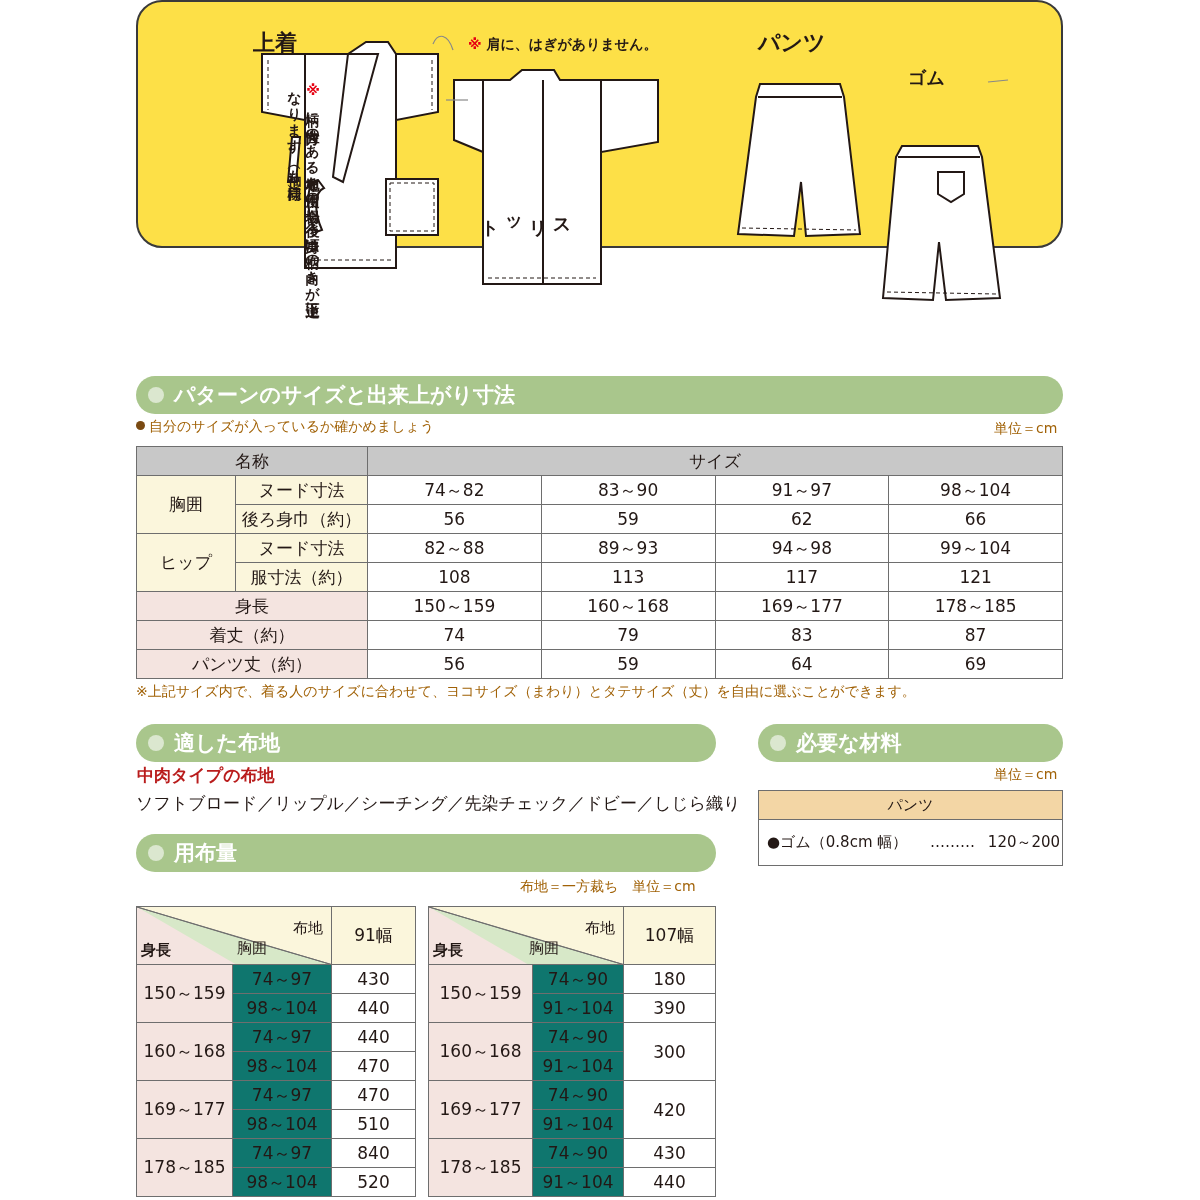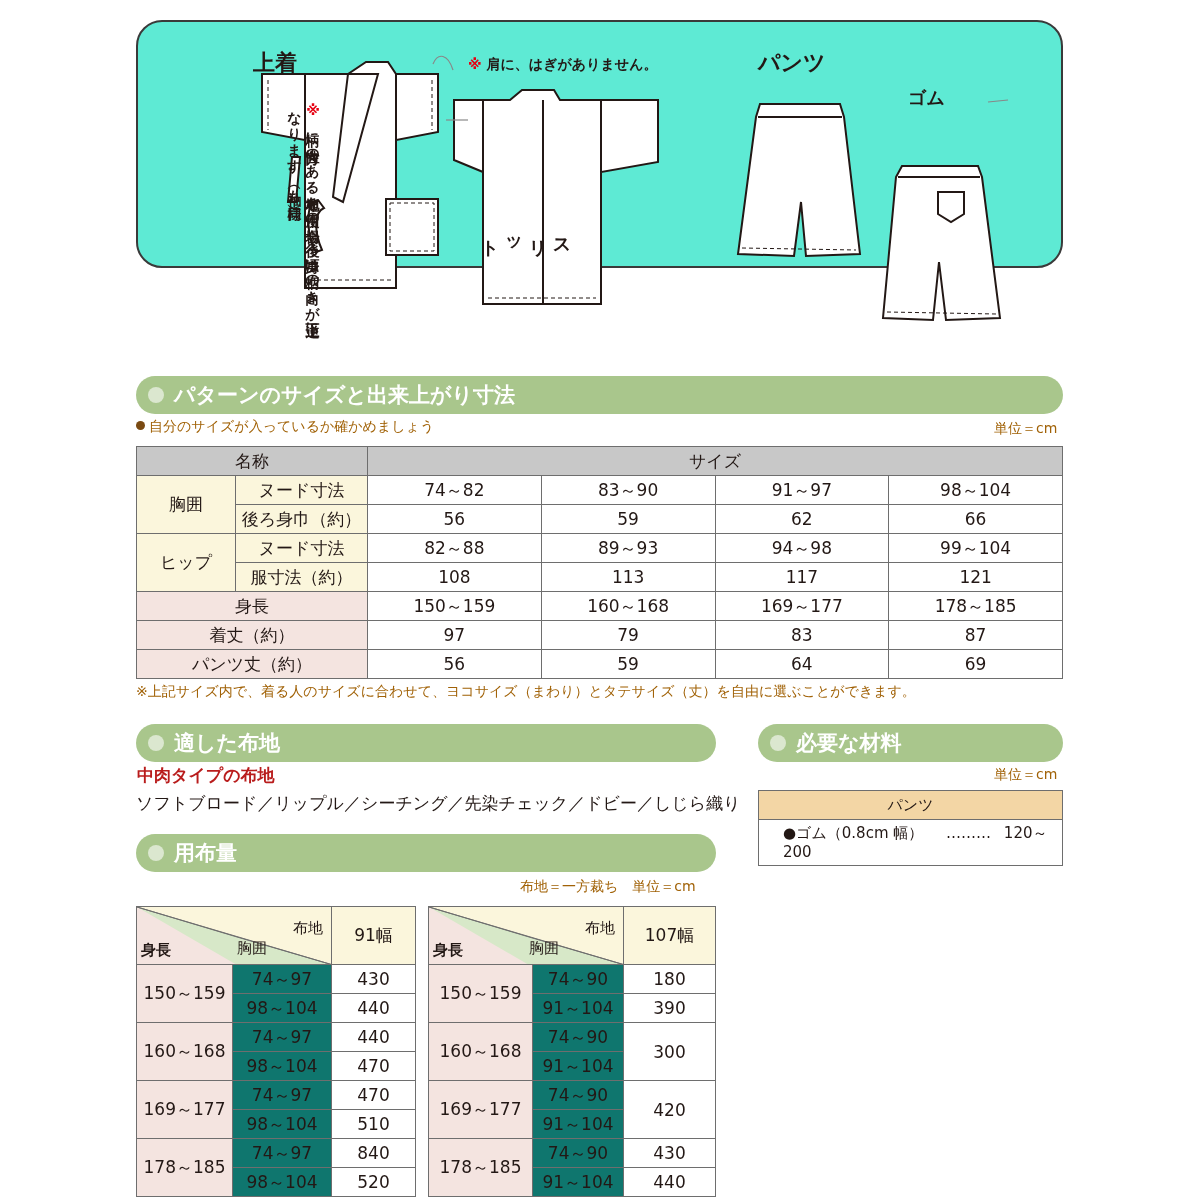--- a/index.html
+++ b/index.html
@@ -1,20 +1,20 @@
 <!DOCTYPE html>
 <html><head>
 <meta charset="utf-8">
 <style>
   * { box-sizing: border-box; margin: 0; padding: 0; }
   html, body { width: 1200px; height: 1200px; background: #ffffff; overflow: hidden; }
   body { font-family: "DejaVu Sans", "Liberation Sans", sans-serif; color: #231815; position: relative; }
 
   
-  .illus { position: absolute; left: 136px; top: 20px; width: 927px; height: 248px; border: 2px solid #3a3a3a; border-radius: 26px; background: #5eead4; }
+  .illus { position: absolute; left: 136px; top: 0; width: 927px; height: 248px; border: 2px solid #3a3a3a; border-radius: 26px; background: #fde047; }
   .illus svg { position: absolute; left: 0; top: 0; }
   .illus .lbl { position: absolute; font-size: 22px; font-weight: bold; color: #231815; }
   .illus .note { position: absolute; font-size: 14px; color: #231815; }
   .red { color: #e60012; }
   .vnote { position: absolute; left: 148px; top: 80px; writing-mode: vertical-rl; font-size: 14px; line-height: 18px; height: 240px; font-weight: bold; }
 
   
   .pill { position: absolute; height: 38px; border-radius: 19px; background: #a9c68c; color: #fff; font-size: 21px; font-weight: bold; display: flex; align-items: center; padding-left: 12px; }
   .pill .dot { width: 16px; height: 16px; border-radius: 50%; background: #dbe7cf; margin-right: 10px; }
 
@@ -152,21 +152,21 @@
   </tr>
   <tr>
     <td class="pink" colspan="2">身長</td>
     <td>150～159</td>
     <td>160～168</td>
     <td>169～177</td>
     <td>178～185</td>
   </tr>
   <tr>
     <td class="pink" colspan="2">着丈（約）</td>
-    <td>97</td>
+    <td>74</td>
     <td>79</td>
     <td>83</td>
     <td>87</td>
   </tr>
   <tr>
     <td class="pink" colspan="2">パンツ丈（約）</td>
     <td>56</td>
     <td>59</td>
     <td>64</td>
     <td>69</td>
@@ -186,21 +186,21 @@
   <span class="dot"></span>
   <span>必要な材料</span>
 </div>
 <div class="small" style="left:994px; top:766px;">単位＝cm</div>
 <table class="mat-table">
   <tbody>
       <tr>
         <td class="tan" style="height:29px;">パンツ</td>
       </tr>
   <tr>
-        <td style="height:46px; text-align:left; padding-left:24px;">
+        <td style="height:46px; text-align:left; padding-left:8px;">
     <span>●ゴム（0.8cm 幅）</span>
     <span style="margin-left:18px;">………</span>
     <span style="margin-left:8px;">120～200</span>
   </td>
       </tr>
 </tbody>
   </table>
 
 <div class="pill" style="left:136px; top:834px; width:580px;">
   <span class="dot"></span>

